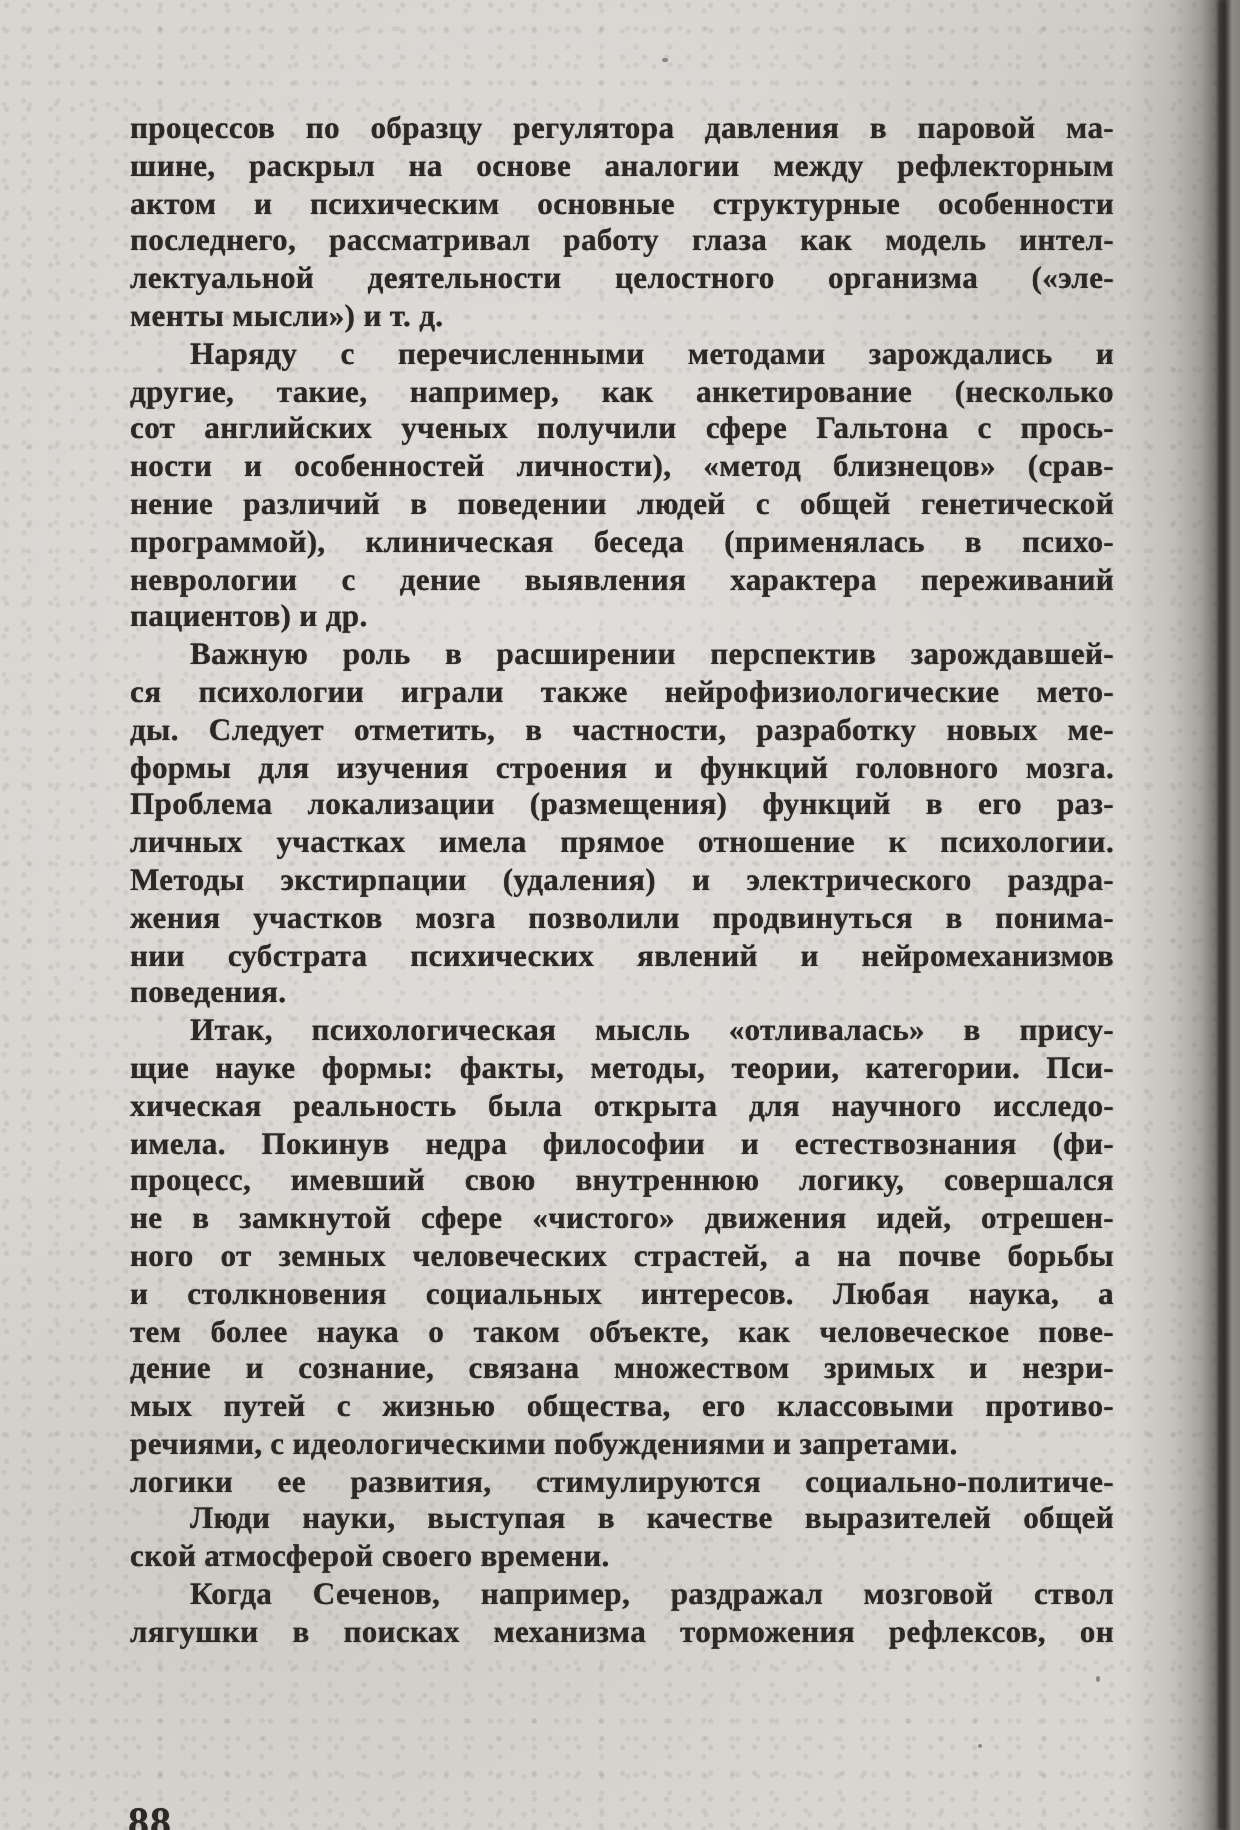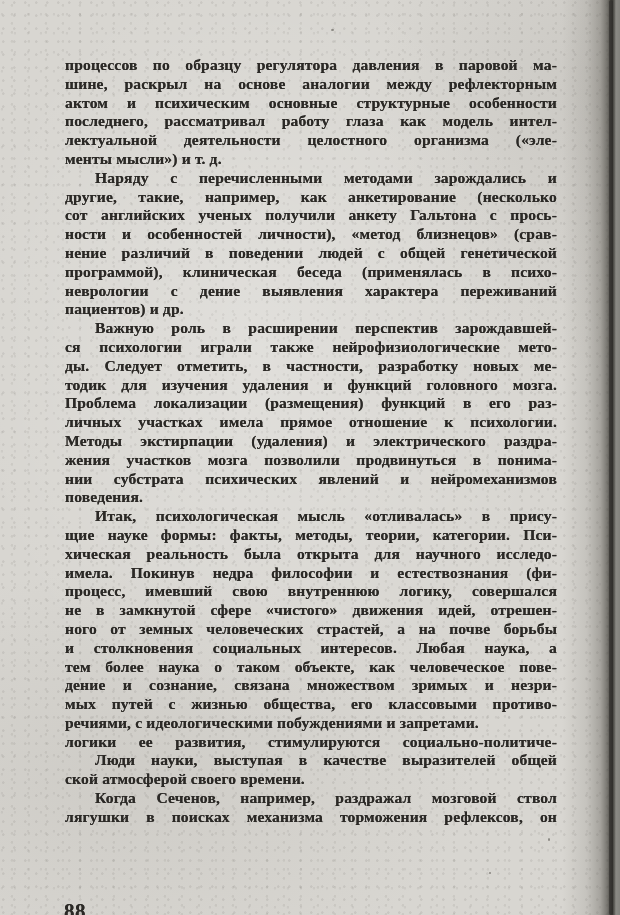--- a/index.html
+++ b/index.html
@@ -115,30 +115,30 @@
 
   <div class="page-text">
       <div class="line">процессов по образцу регулятора давления в паровой ма-</div>
       <div class="line">шине, раскрыл на основе аналогии между рефлекторным</div>
       <div class="line">актом и психическим основные структурные особенности</div>
       <div class="line">последнего, рассматривал работу глаза как модель интел-</div>
       <div class="line">лектуальной деятельности целостного организма («эле-</div>
       <div class="line last">менты мысли») и т. д.</div>
       <div class="line indent">Наряду с перечисленными методами зарождались и</div>
       <div class="line">другие, такие, например, как анкетирование (несколько</div>
-      <div class="line">сот английских ученых получили анкету Гальтона с прось-</div>
+      <div class="line">сот английских ученых получили сфере Гальтона с прось-</div>
       <div class="line">ности и особенностей личности), «метод близнецов» (срав-</div>
       <div class="line">нение различий в поведении людей с общей генетической</div>
       <div class="line">программой), клиническая беседа (применялась в психо-</div>
       <div class="line">неврологии с дение выявления характера переживаний</div>
       <div class="line last">пациентов) и др.</div>
       <div class="line indent">Важную роль в расширении перспектив зарождавшей-</div>
       <div class="line">ся психологии играли также нейрофизиологические мето-</div>
       <div class="line">ды. Следует отметить, в частности, разработку новых ме-</div>
-      <div class="line">тодик для изучения удаления и функций головного мозга.</div>
+      <div class="line">формы для изучения строения и функций головного мозга.</div>
       <div class="line">Проблема локализации (размещения) функций в его раз-</div>
       <div class="line">личных участках имела прямое отношение к психологии.</div>
       <div class="line">Методы экстирпации (удаления) и электрического раздра-</div>
       <div class="line">жения участков мозга позволили продвинуться в понима-</div>
       <div class="line">нии субстрата психических явлений и нейромеханизмов</div>
       <div class="line last">поведения.</div>
       <div class="line indent">Итак, психологическая мысль «отливалась» в прису-</div>
       <div class="line">щие науке формы: факты, методы, теории, категории. Пси-</div>
       <div class="line">хическая реальность была открыта для научного исследо-</div>
       <div class="line">имела. Покинув недра философии и естествознания (фи-</div>

